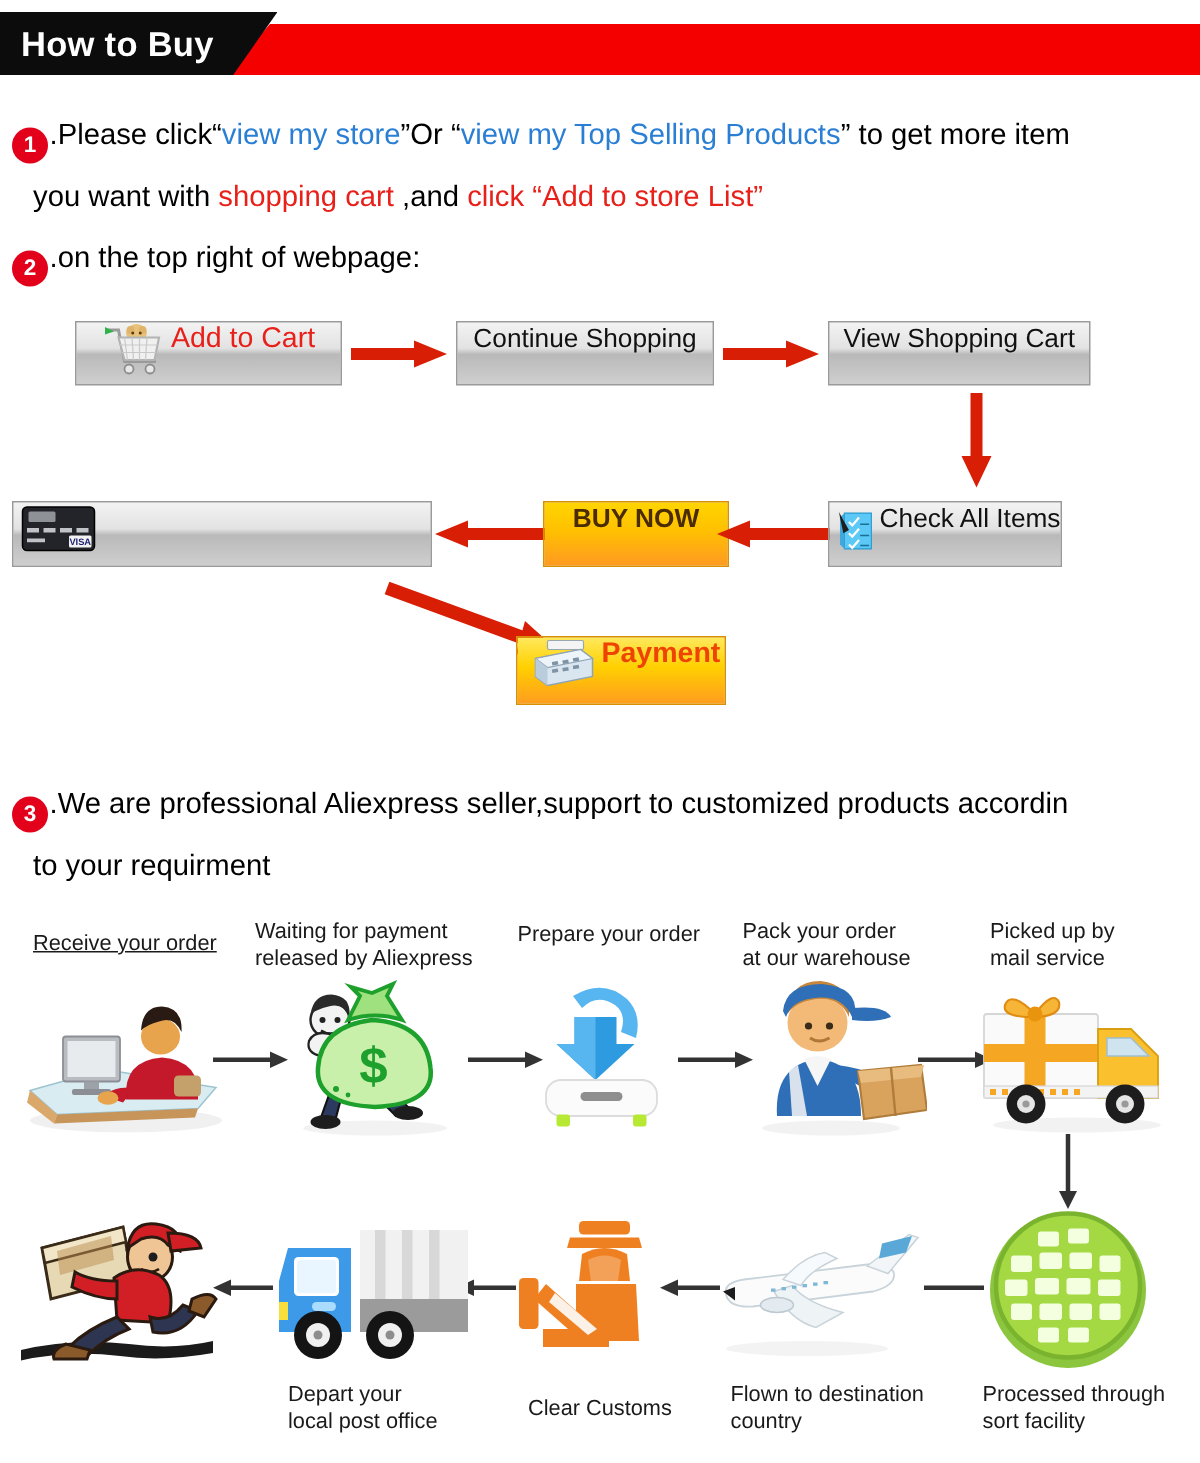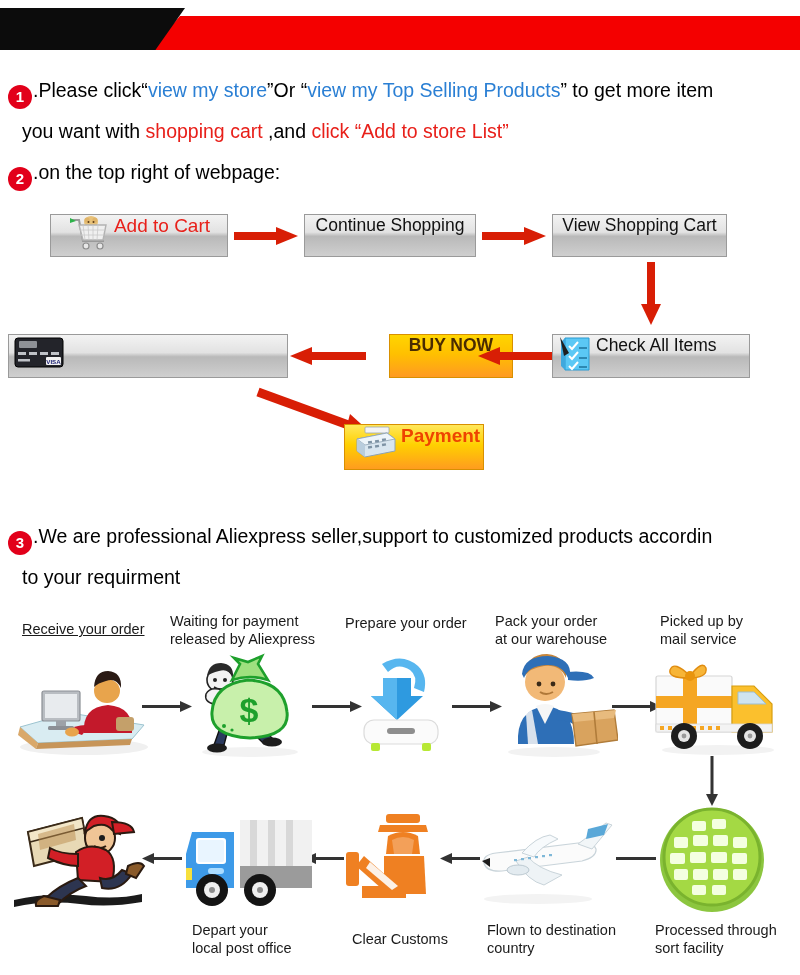--- a/index.html
+++ b/index.html
@@ -120,20 +120,21 @@
   .proc-icon {
     position: absolute;
   }
 </style>
 </head>
 <body>
 
 <div class="banner">
   <div class="banner-red"></div>
   <div class="banner-black"></div>
+  <div class="banner-title">How to Buy</div>
 </div>
 
 <div class="para" style="left:8px; top:70px;">
   <span class="step-num">1</span><span>.Please click“</span><span class="blue">view my store</span><span>”Or “</span><span class="blue">view my Top Selling Products</span><span>” to get more item</span>
 </div>
 
 <div class="para" style="left:22px; top:111px;">
   <span>you want with </span><span class="red">shopping cart</span><span> ,and </span><span class="red">click “Add to store List”</span>
 </div>
 
@@ -202,30 +203,30 @@
     <rect x="33" y="22" width="15" height="8" rx="1" fill="#f2f2f2"></rect>
     <text x="40.5" y="28.6" font-size="6.2" font-family="Liberation Sans, sans-serif" font-weight="bold" fill="#1a1f71" text-anchor="middle">VISA</text>
   </svg>
 </div>
 
 <svg class="arrow-h" style="left:288px; top:346px;" width="78" height="20" viewBox="0 0 78 20">
   <rect x="22" y="6" width="56" height="8" fill="#d81e05"></rect>
   <path d="M24 1 L2 10 L24 19 Z" fill="#d81e05"></path>
 </svg>
 
-<div class="btn orange" style="left:362px; top:334px; width:124px; height:44px;margin-left:27px;">
+<div class="btn orange" style="left:362px; top:334px; width:124px; height:44px;">
   <span>BUY NOW</span>
 </div>
 
 <svg class="arrow-h" style="left:476px; top:346px;" width="78" height="20" viewBox="0 0 78 20">
   <rect x="22" y="6" width="56" height="8" fill="#d81e05"></rect>
   <path d="M24 1 L2 10 L24 19 Z" fill="#d81e05"></path>
 </svg>
 
-<div class="btn grey" style="left:552px; top:334px; width:198px; height:44px; justify-content:flex-start; padding-left:4px;">
+<div class="btn grey" style="left:552px; top:334px; width:156px; height:44px; justify-content:flex-start; padding-left:4px;">
   <svg width="38" height="38" viewBox="0 0 38 38" style="margin-right:1px;">
     <path d="M8 3 L32 3 L32 35 L8 35 Z" fill="#5bc8f5" stroke="#2a9ad1" stroke-width="1"></path>
     <path d="M8 3 L4 7 L4 31 L8 35 Z" fill="#3fa8dd"></path>
     <g stroke="#ffffff" stroke-width="2" fill="none">
       <path d="M12 11 L15 14 L21 7"></path>
       <path d="M12 21 L15 24 L21 17"></path>
       <path d="M12 31 L15 34 L21 27"></path>
     </g>
     <g stroke="#1b6e96" stroke-width="1.4">
       <line x1="22" y1="13" x2="30" y2="13"></line>

